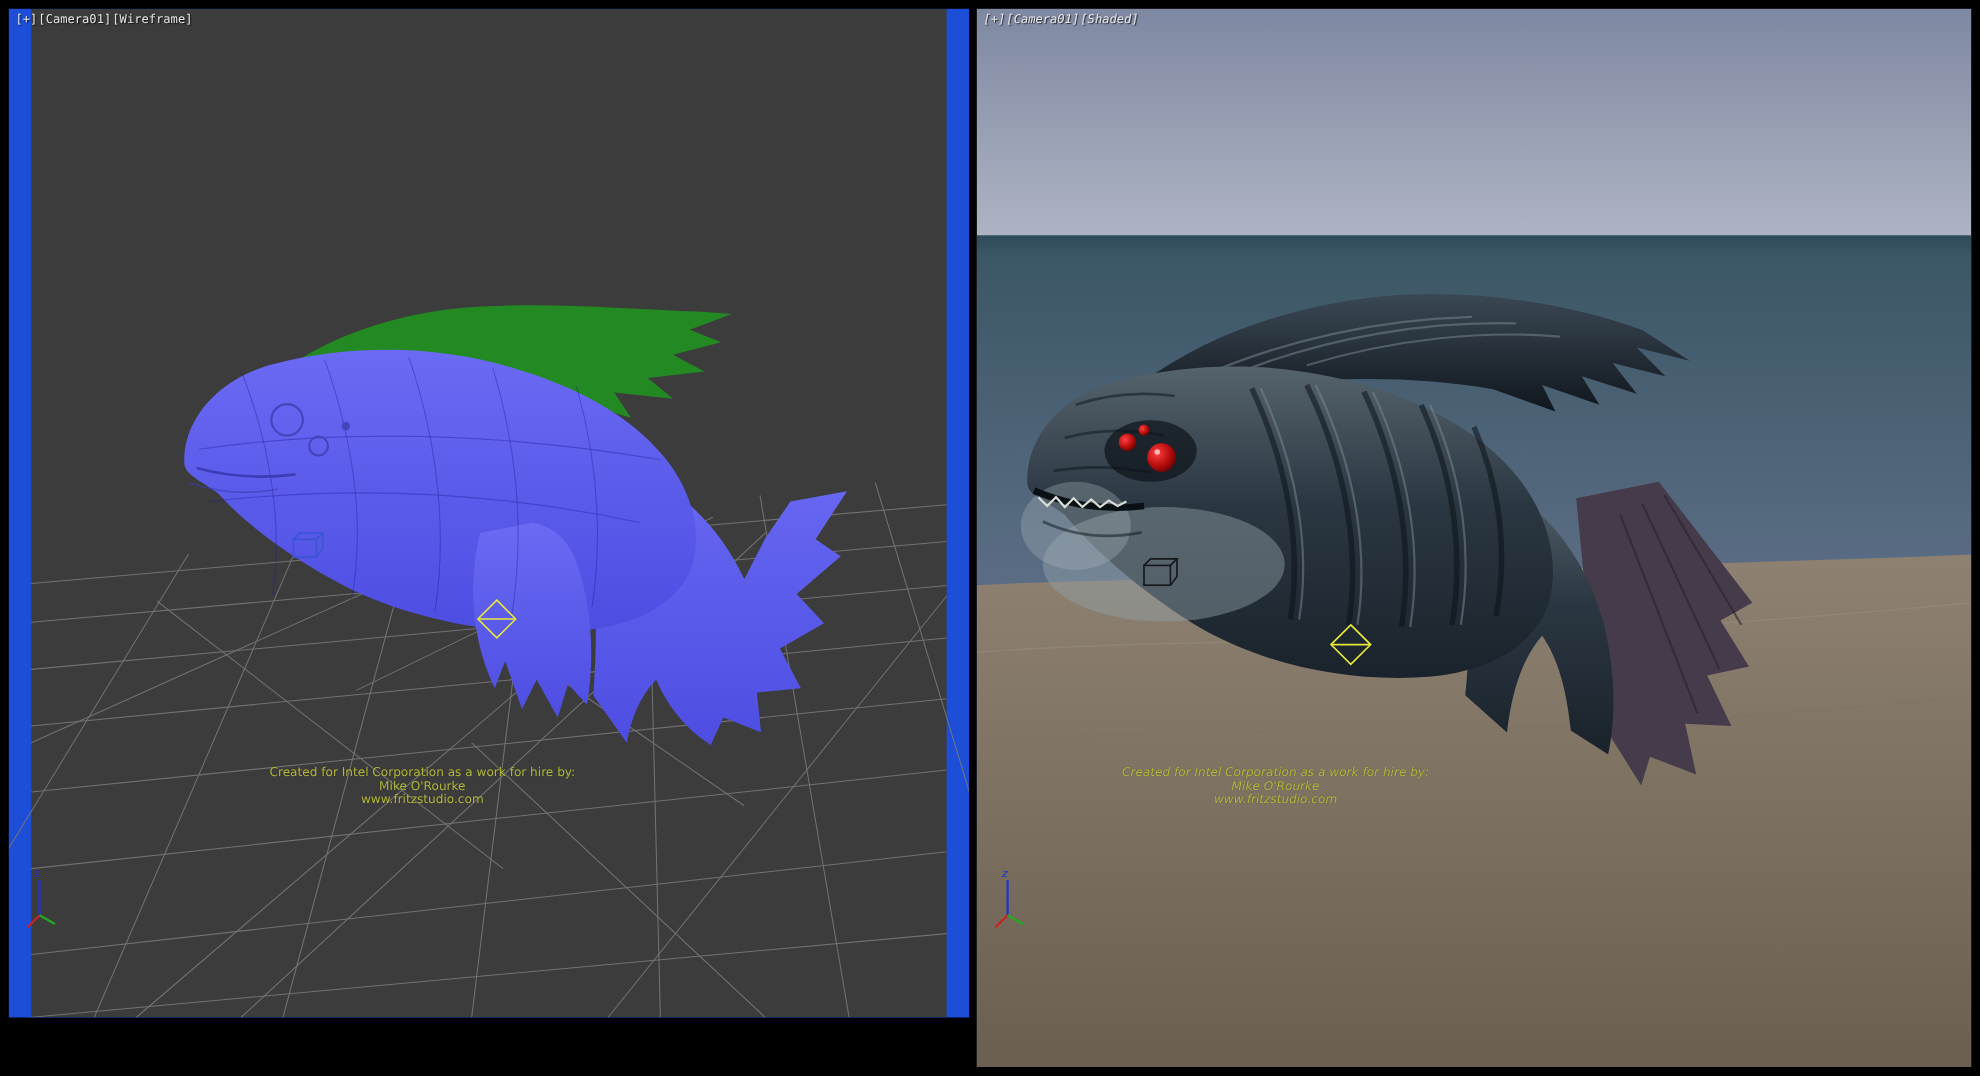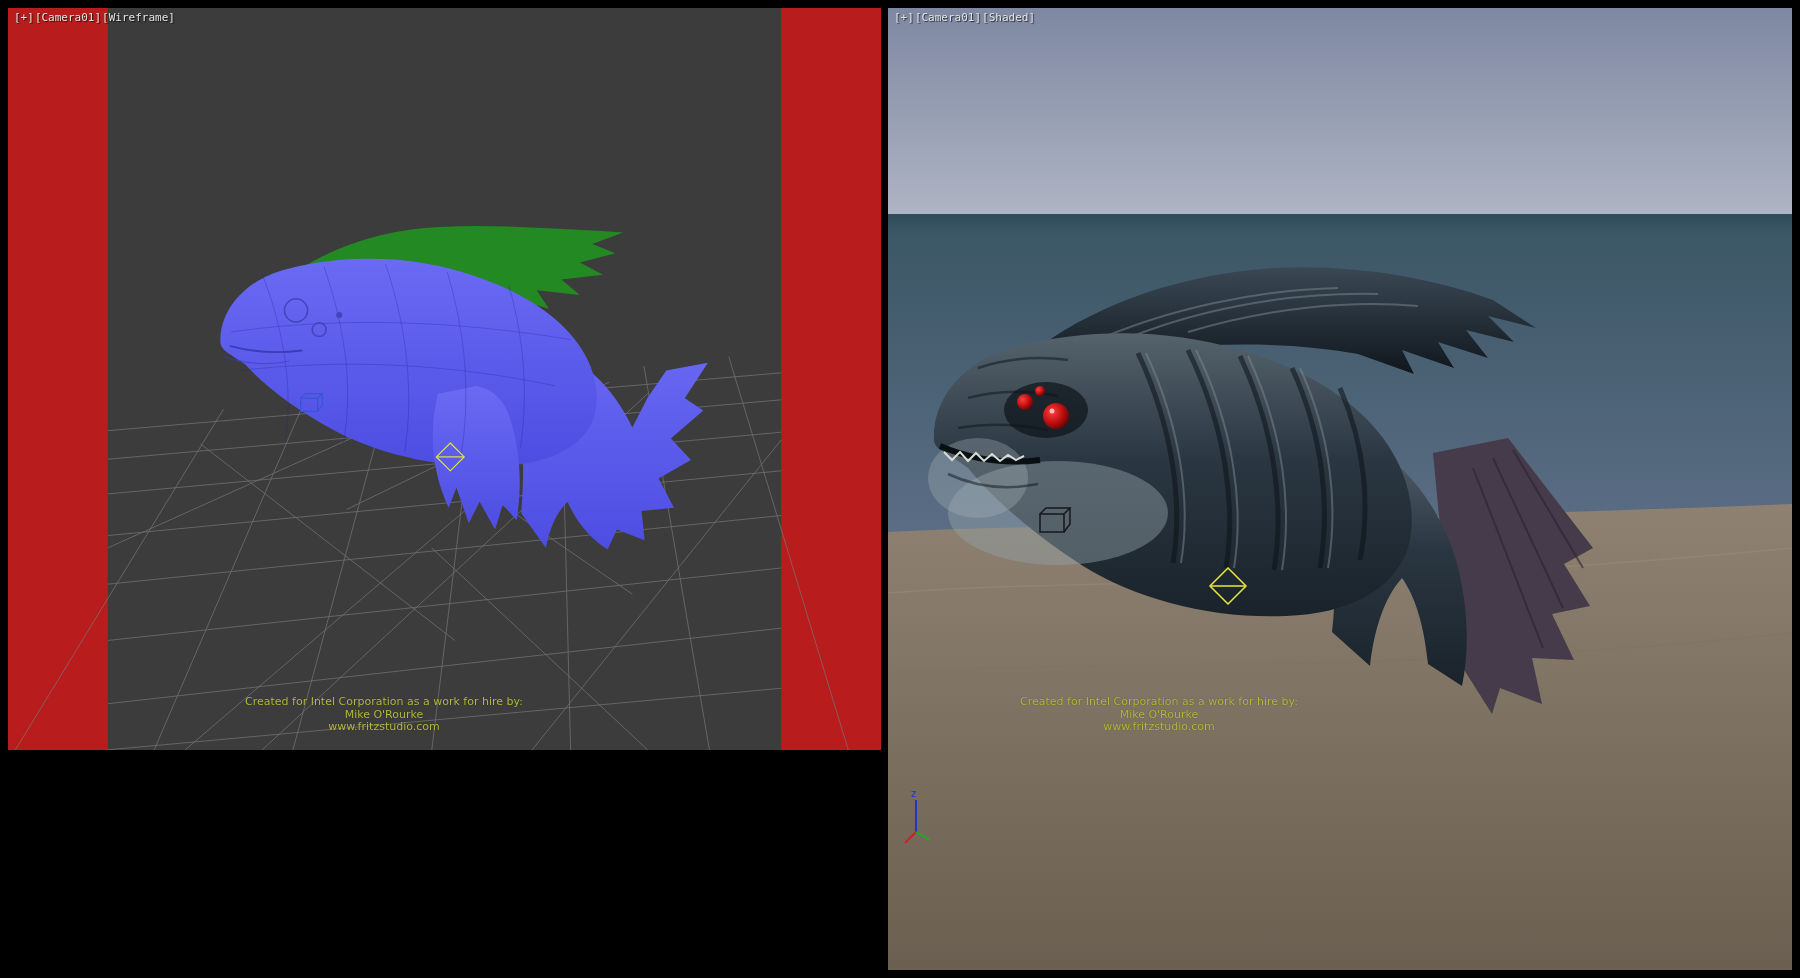--- a/index.html
+++ b/index.html
@@ -2,22 +2,22 @@
 <html><head>
 <meta charset="utf-8">
 <style>
   html,body { margin:0; padding:0; }
   body {
     width:1800px; height:978px; position:relative; overflow:hidden;
     background:#000;
     font-family:"DejaVu Sans", sans-serif;
   }
   .viewport { position:absolute; overflow:hidden; }
-  #vp-left  { left:8px;   top:8px; width:873px; height:742px; background:#b91c1c; }
-  #vp-right { left:888px; top:8px; width:904px; height:962px; background:#7e88a2; }
+  #vp-left  { left:8px;   top:8px; width:873px; height:917px; background:#1d4ed8; }
+  #vp-right { left:888px; top:8px; width:904px; height:962px; background:#7e88a2;font-style:italic; }
   .scene { position:absolute; left:0; top:0; width:100%; height:100%; display:block; }
   .viewport-label {
     position:absolute; top:3px; left:6px; z-index:6;
     font-family:"DejaVu Sans Mono", monospace; font-size:11px; color:#e3e3e3;
     text-shadow:1px 1px 1px rgba(0,0,0,.7);
   }
   .menu-seg { margin-right:1px; cursor:default; }
   .watermark {
     position:absolute; z-index:5; color:#b4b83b;
     font-size:11px; line-height:12.5px; font-family:"DejaVu Sans", sans-serif;

